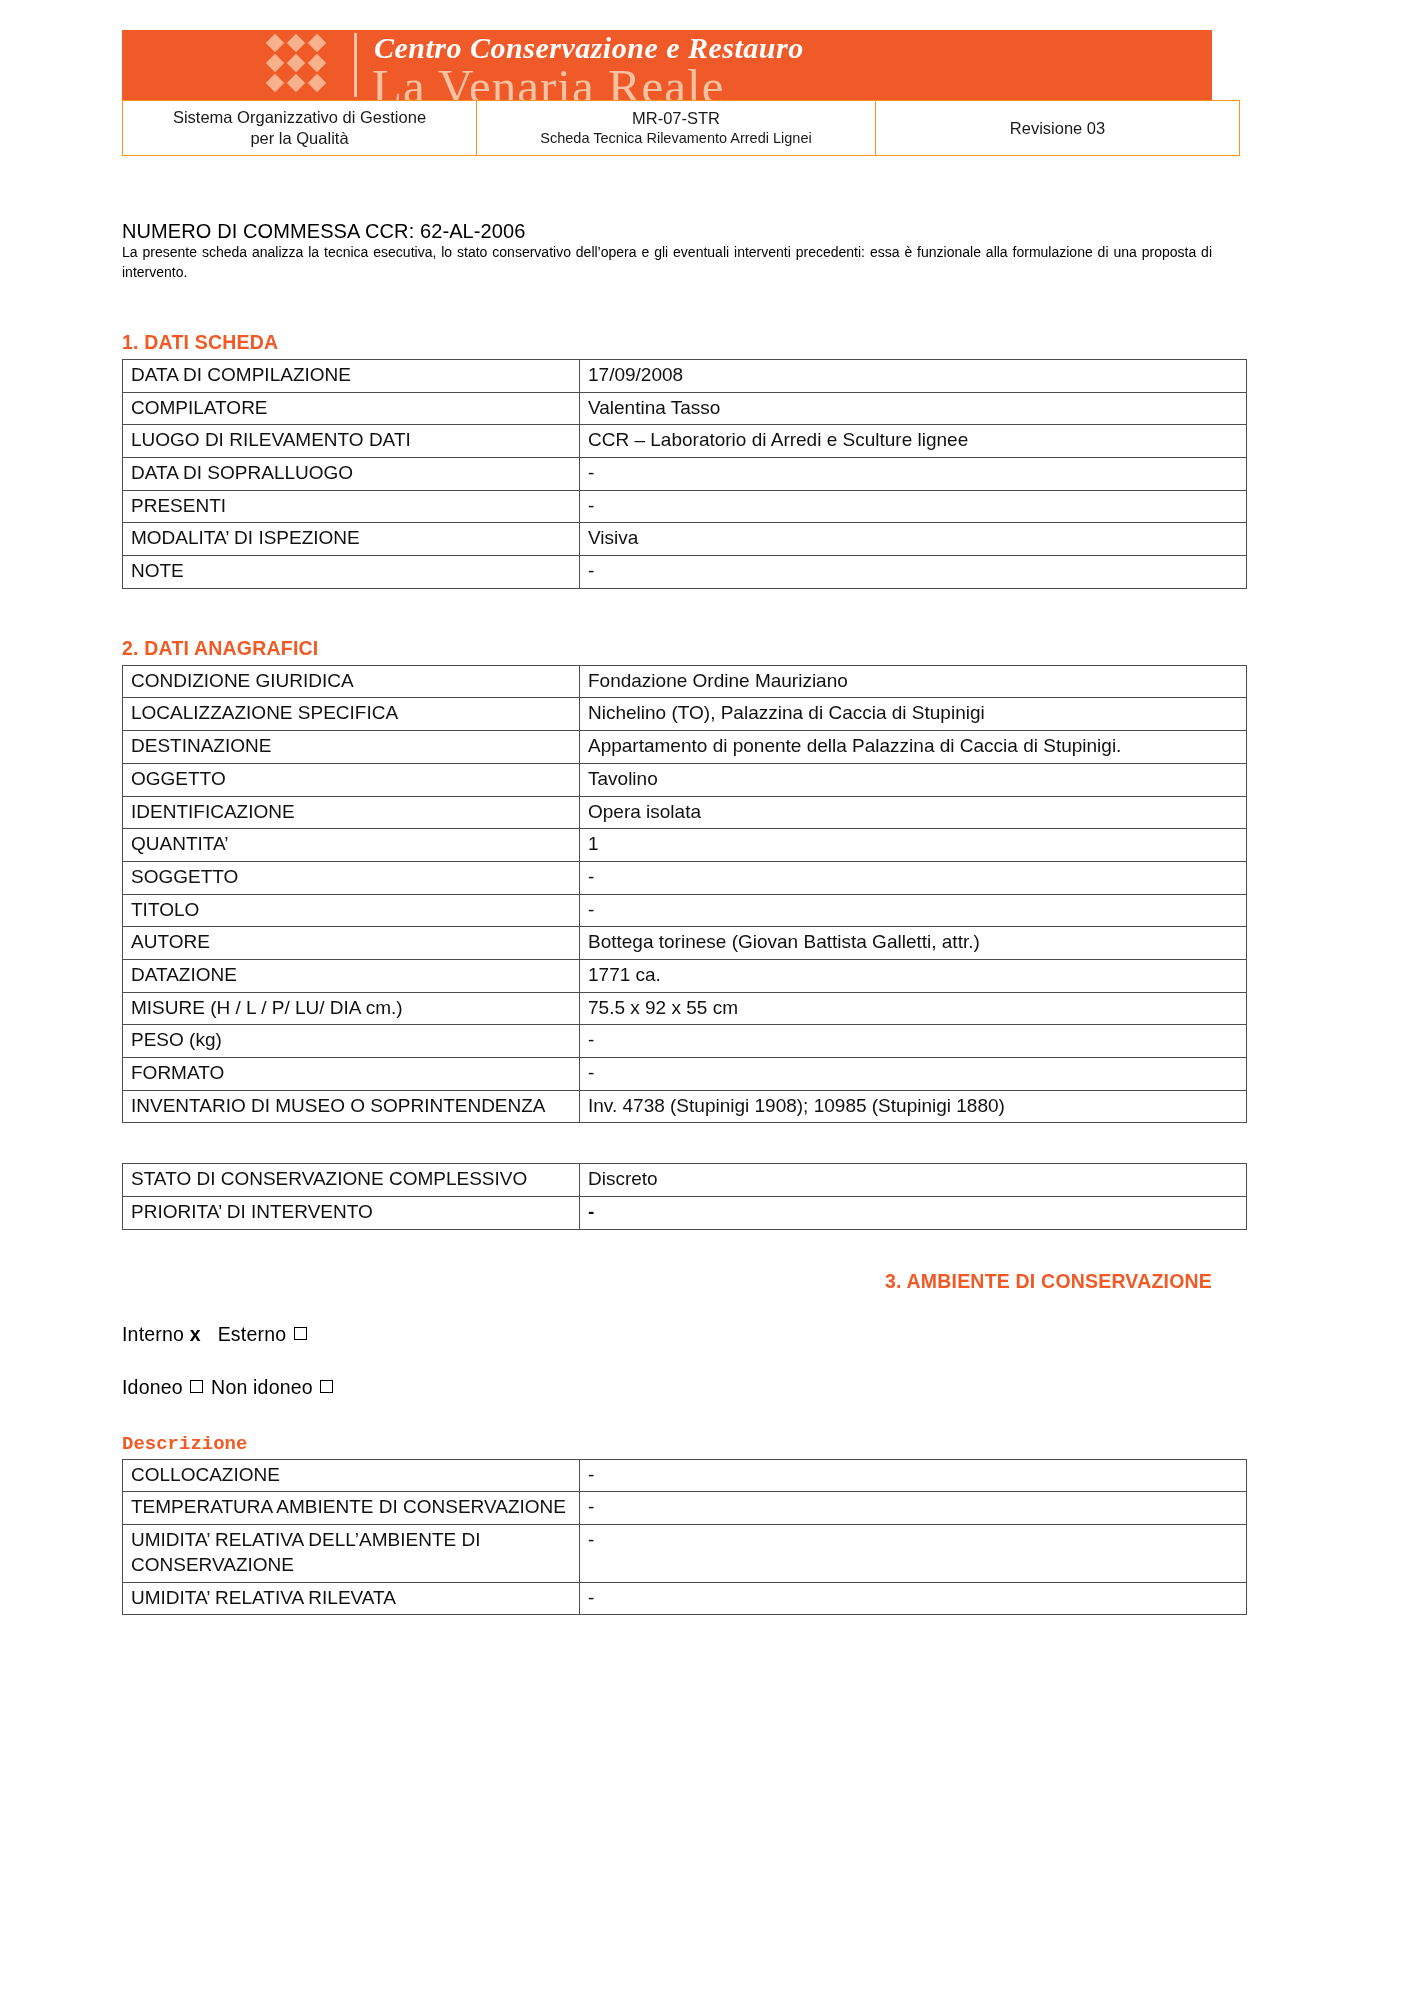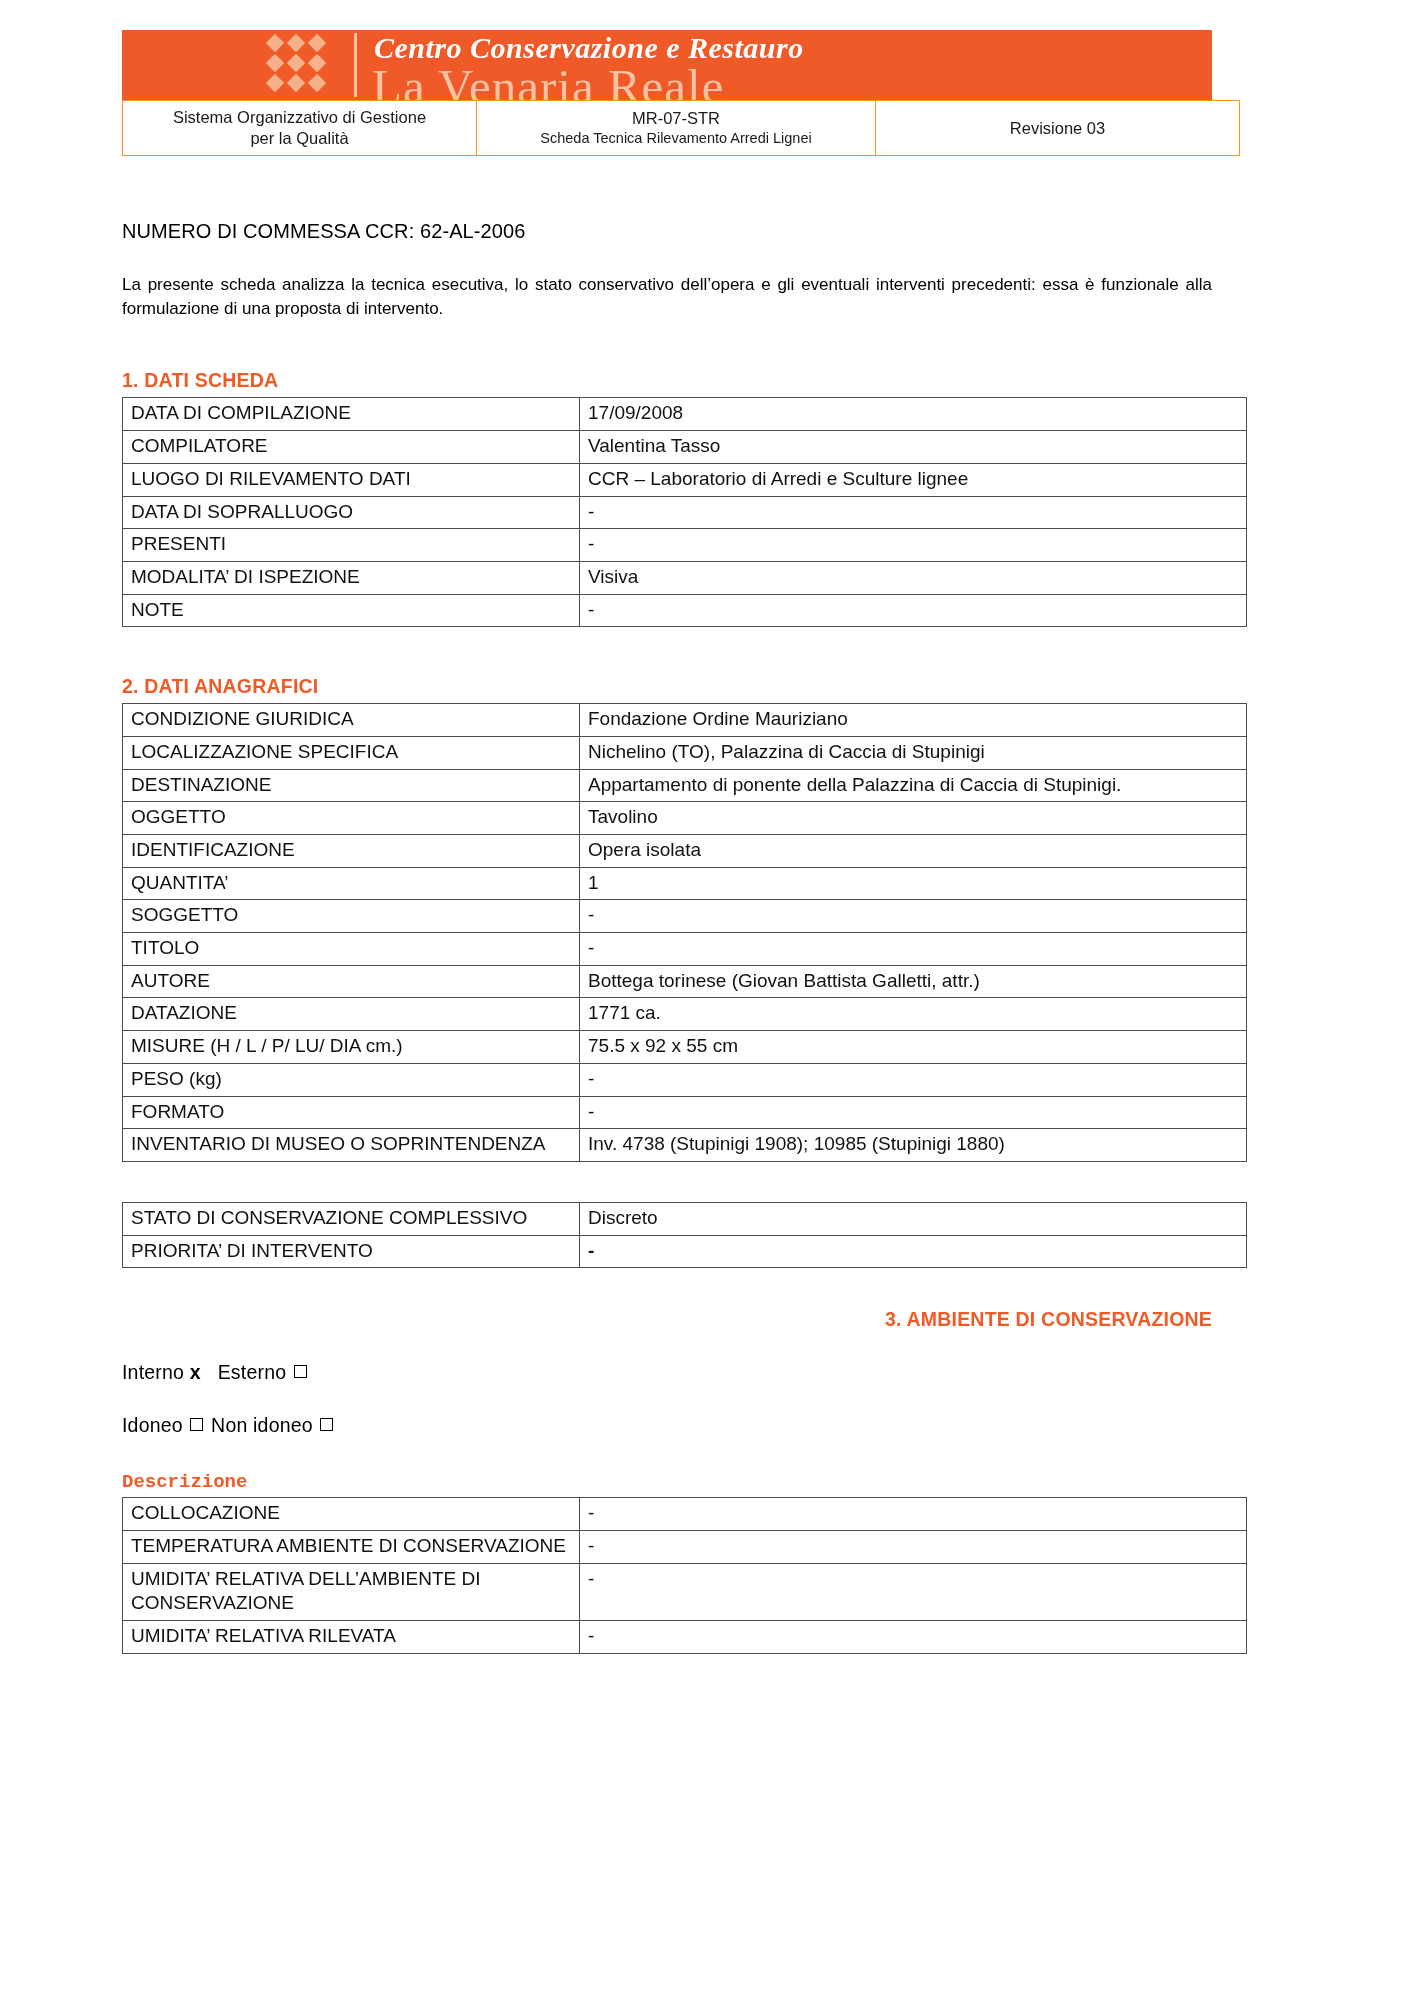--- a/index.html
+++ b/index.html
@@ -105,22 +105,21 @@
   .hdr-c3 { width: 355px; }
   .hdr-sub { font-size: 14.5px; }
 
   
   .commessa {
     font-size: 20px;
     margin-top: 64px;
     letter-spacing: 0.1px;
   }
   .intro {
-    font-size: 17px;
-    margin-top: 30px;
+    font-size: 14px;
     line-height: 1.42;
     text-align: justify;
     width: 1090px;
   }
 
   
   .sec-head {
     color: #F15A24;
     font-weight: bold;
     font-size: 19.5px;

